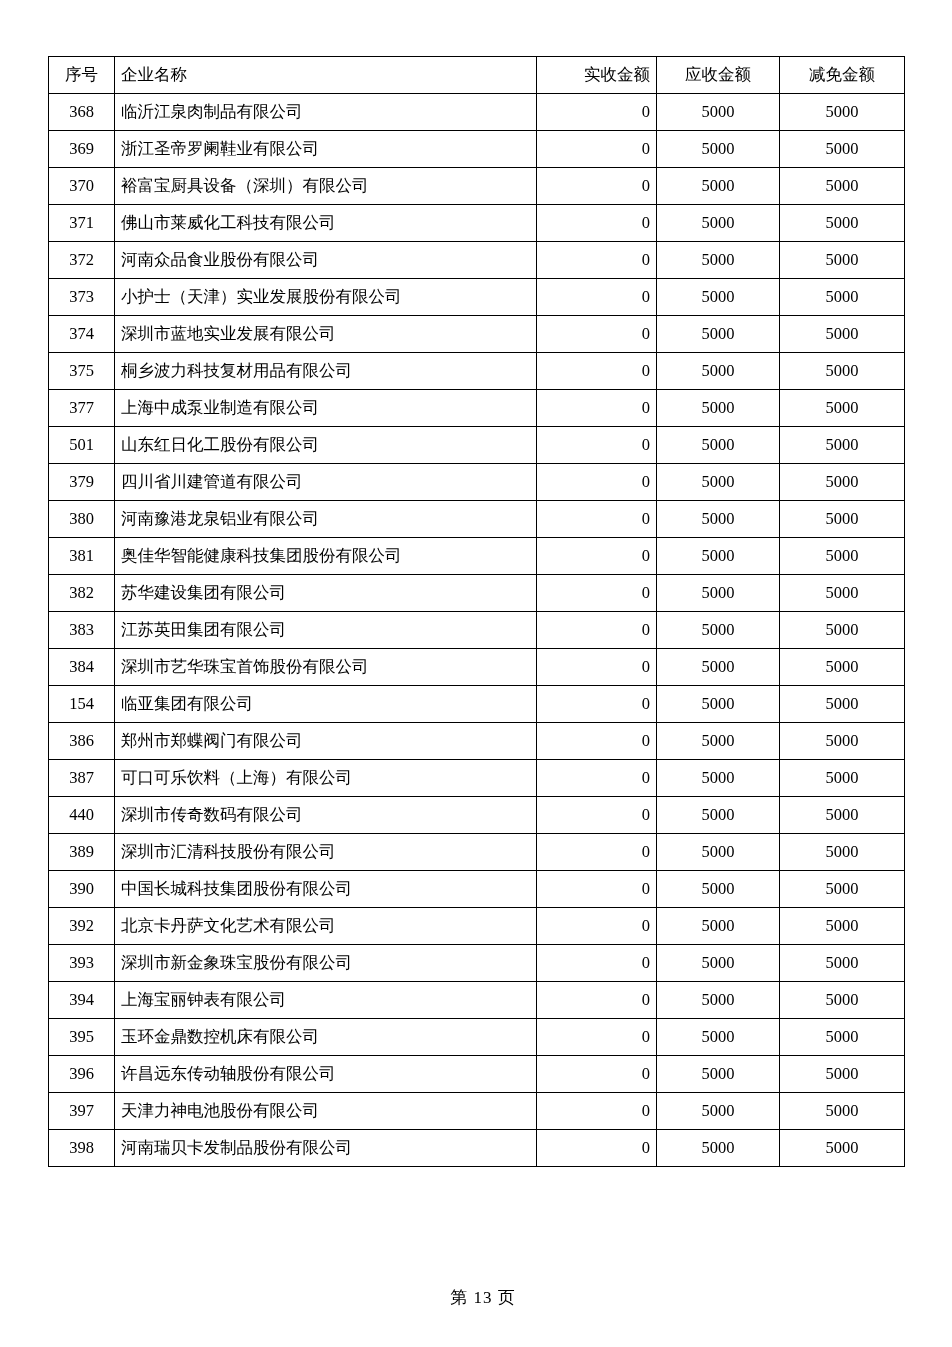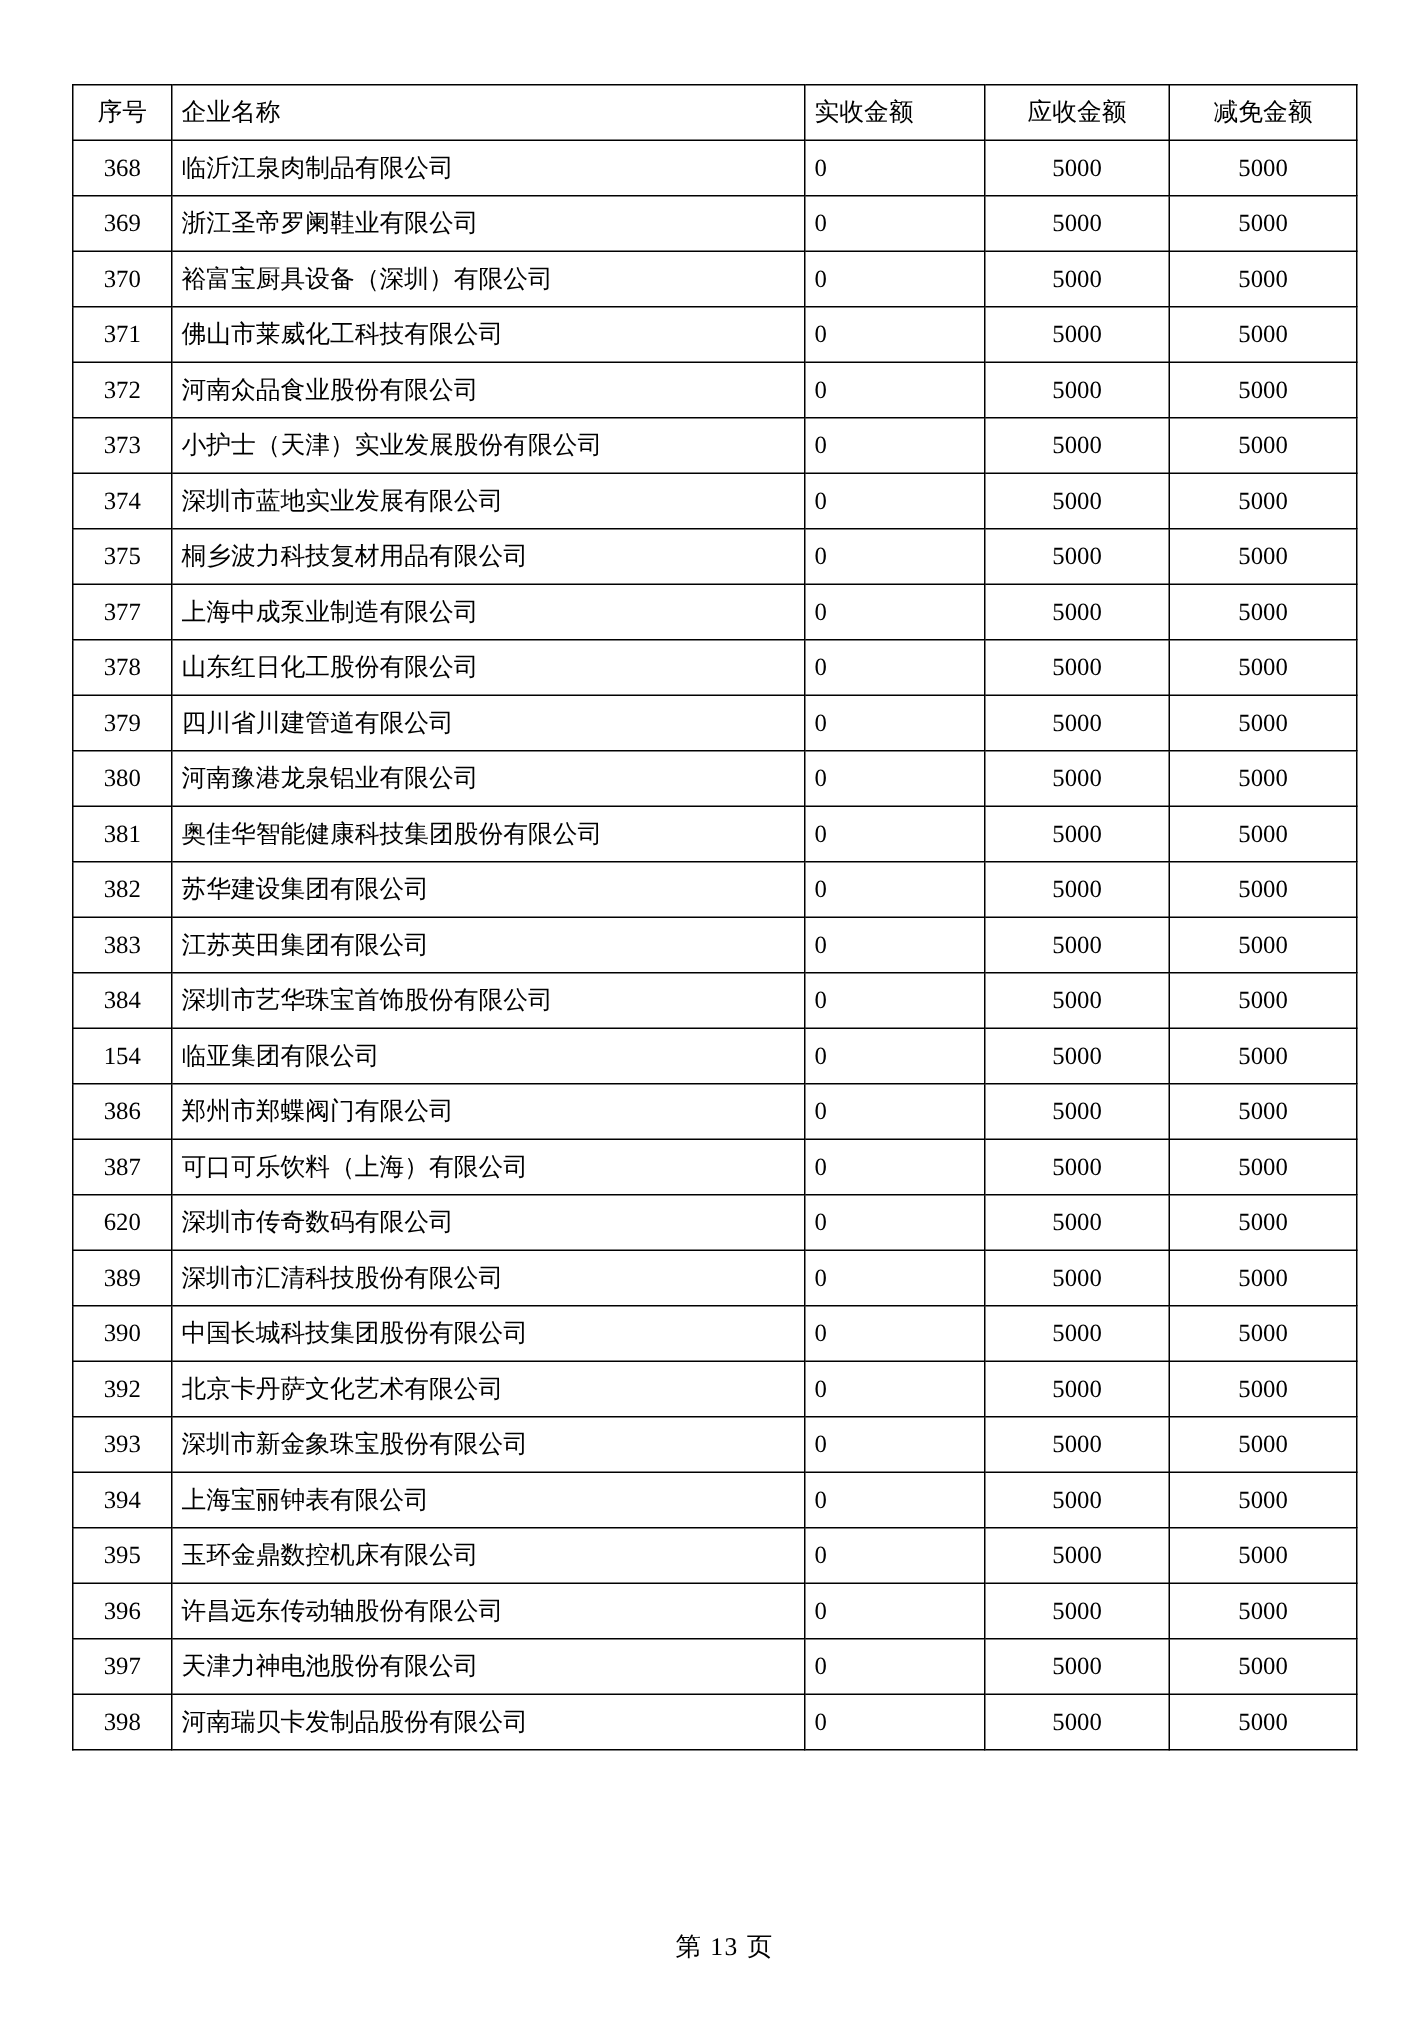--- a/index.html
+++ b/index.html
@@ -40,21 +40,21 @@
     width: 66px;
     text-align: center;
   }
   th.col-name, td.col-name {
     width: 422px;
     text-align: left;
     padding-left: 12px;
   }
   th.col-paid, td.col-paid {
     width: 120px;
-    text-align: left;
+    text-align: right;
   }
   th.col-due, td.col-due {
     width: 123px;
     text-align: center;
   }
   th.col-reduced, td.col-reduced {
     width: 125px;
     text-align: center;
   }
   thead th {
@@ -145,21 +145,21 @@
           <td class="col-reduced">5000</td>
         </tr>
         <tr>
           <td class="col-index">377</td>
           <td class="col-name">上海中成泵业制造有限公司</td>
           <td class="col-paid">0</td>
           <td class="col-due">5000</td>
           <td class="col-reduced">5000</td>
         </tr>
         <tr>
-          <td class="col-index">378</td>
+          <td class="col-index">501</td>
           <td class="col-name">山东红日化工股份有限公司</td>
           <td class="col-paid">0</td>
           <td class="col-due">5000</td>
           <td class="col-reduced">5000</td>
         </tr>
         <tr>
           <td class="col-index">379</td>
           <td class="col-name">四川省川建管道有限公司</td>
           <td class="col-paid">0</td>
           <td class="col-due">5000</td>
@@ -215,21 +215,21 @@
           <td class="col-reduced">5000</td>
         </tr>
         <tr>
           <td class="col-index">387</td>
           <td class="col-name">可口可乐饮料（上海）有限公司</td>
           <td class="col-paid">0</td>
           <td class="col-due">5000</td>
           <td class="col-reduced">5000</td>
         </tr>
         <tr>
-          <td class="col-index">620</td>
+          <td class="col-index">440</td>
           <td class="col-name">深圳市传奇数码有限公司</td>
           <td class="col-paid">0</td>
           <td class="col-due">5000</td>
           <td class="col-reduced">5000</td>
         </tr>
         <tr>
           <td class="col-index">389</td>
           <td class="col-name">深圳市汇清科技股份有限公司</td>
           <td class="col-paid">0</td>
           <td class="col-due">5000</td>

